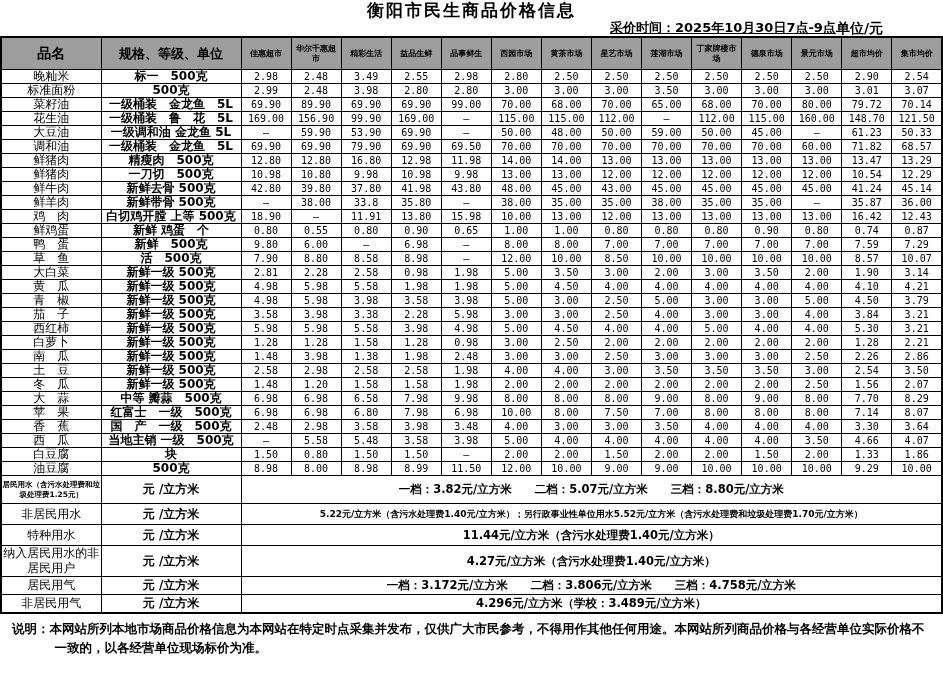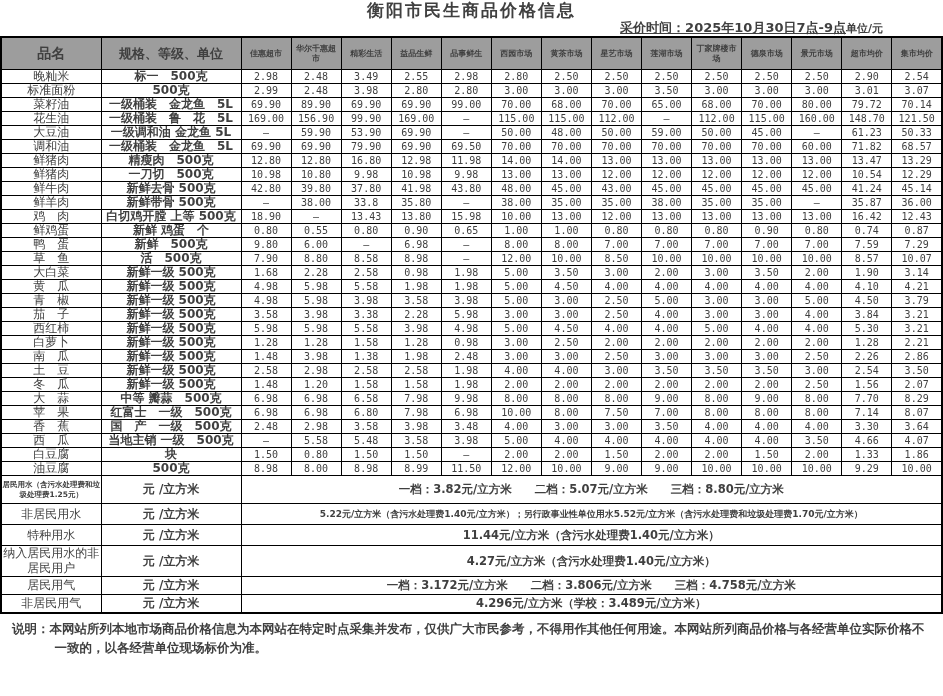--- a/index.html
+++ b/index.html
@@ -1,34 +1,34 @@
 <!DOCTYPE html>
 <html><head>
 <meta charset="utf-8">
 <style>
   html,body{margin:0;padding:0;background:#fff;}
   .sheet{
     width:943px;height:696px;background:#fff;overflow:hidden;
-    font-family:"DejaVu Sans","Liberation Sans",sans-serif;color:#404040;
+    font-family:"DejaVu Sans","Liberation Sans",sans-serif;color:#000000;
     position:relative;
   }
   .page-title{
     text-align:center;font-size:17px;font-weight:bold;letter-spacing:2px;
     padding-top:1px;line-height:18px;
   }
   .meta-row{
     display:flex;justify-content:flex-end;align-items:flex-end;
     padding:0 2px;height:16px;
   }
   .collect-time{
     font-size:13px;font-weight:bold;text-decoration:underline;
     padding-left:6px;line-height:15px;
   }
   .unit-label{
-    font-size:11px;font-weight:bold;padding-right:58px;line-height:13px;
+    font-size:14px;font-weight:bold;padding-right:58px;line-height:13px;
   }
   table.price-table{
     width:943px;border-collapse:collapse;table-layout:fixed;
     border:2px solid #000;margin-top:1px;padding-left:37px;
   }
   .price-table th,.price-table td{
     border:1px solid #000;overflow:hidden;white-space:nowrap;
     text-align:center;vertical-align:middle;padding:0;
   }
   .price-table thead th{
@@ -273,21 +273,21 @@
           <td class="c-val">35.00</td>
           <td class="c-val">–</td>
           <td class="c-val">35.87</td>
           <td class="c-val">36.00</td>
         </tr>
         <tr class="data-row">
           <td class="c-name">鸡　肉</td>
           <td class="c-spec">白切鸡开膛 上等 500克</td>
           <td class="c-val">18.90</td>
           <td class="c-val">–</td>
-          <td class="c-val">13.43</td>
+          <td class="c-val">11.91</td>
           <td class="c-val">13.80</td>
           <td class="c-val">15.98</td>
           <td class="c-val">10.00</td>
           <td class="c-val">13.00</td>
           <td class="c-val">12.00</td>
           <td class="c-val">13.00</td>
           <td class="c-val">13.00</td>
           <td class="c-val">13.00</td>
           <td class="c-val">13.00</td>
           <td class="c-val">16.42</td>
@@ -343,21 +343,21 @@
           <td class="c-val">10.00</td>
           <td class="c-val">10.00</td>
           <td class="c-val">10.00</td>
           <td class="c-val">10.00</td>
           <td class="c-val">8.57</td>
           <td class="c-val">10.07</td>
         </tr>
         <tr class="data-row">
           <td class="c-name">大白菜</td>
           <td class="c-spec">新鲜一级 500克</td>
-          <td class="c-val">1.68</td>
+          <td class="c-val">2.81</td>
           <td class="c-val">2.28</td>
           <td class="c-val">2.58</td>
           <td class="c-val">0.98</td>
           <td class="c-val">1.98</td>
           <td class="c-val">5.00</td>
           <td class="c-val">3.50</td>
           <td class="c-val">3.00</td>
           <td class="c-val">2.00</td>
           <td class="c-val">3.00</td>
           <td class="c-val">3.50</td>

